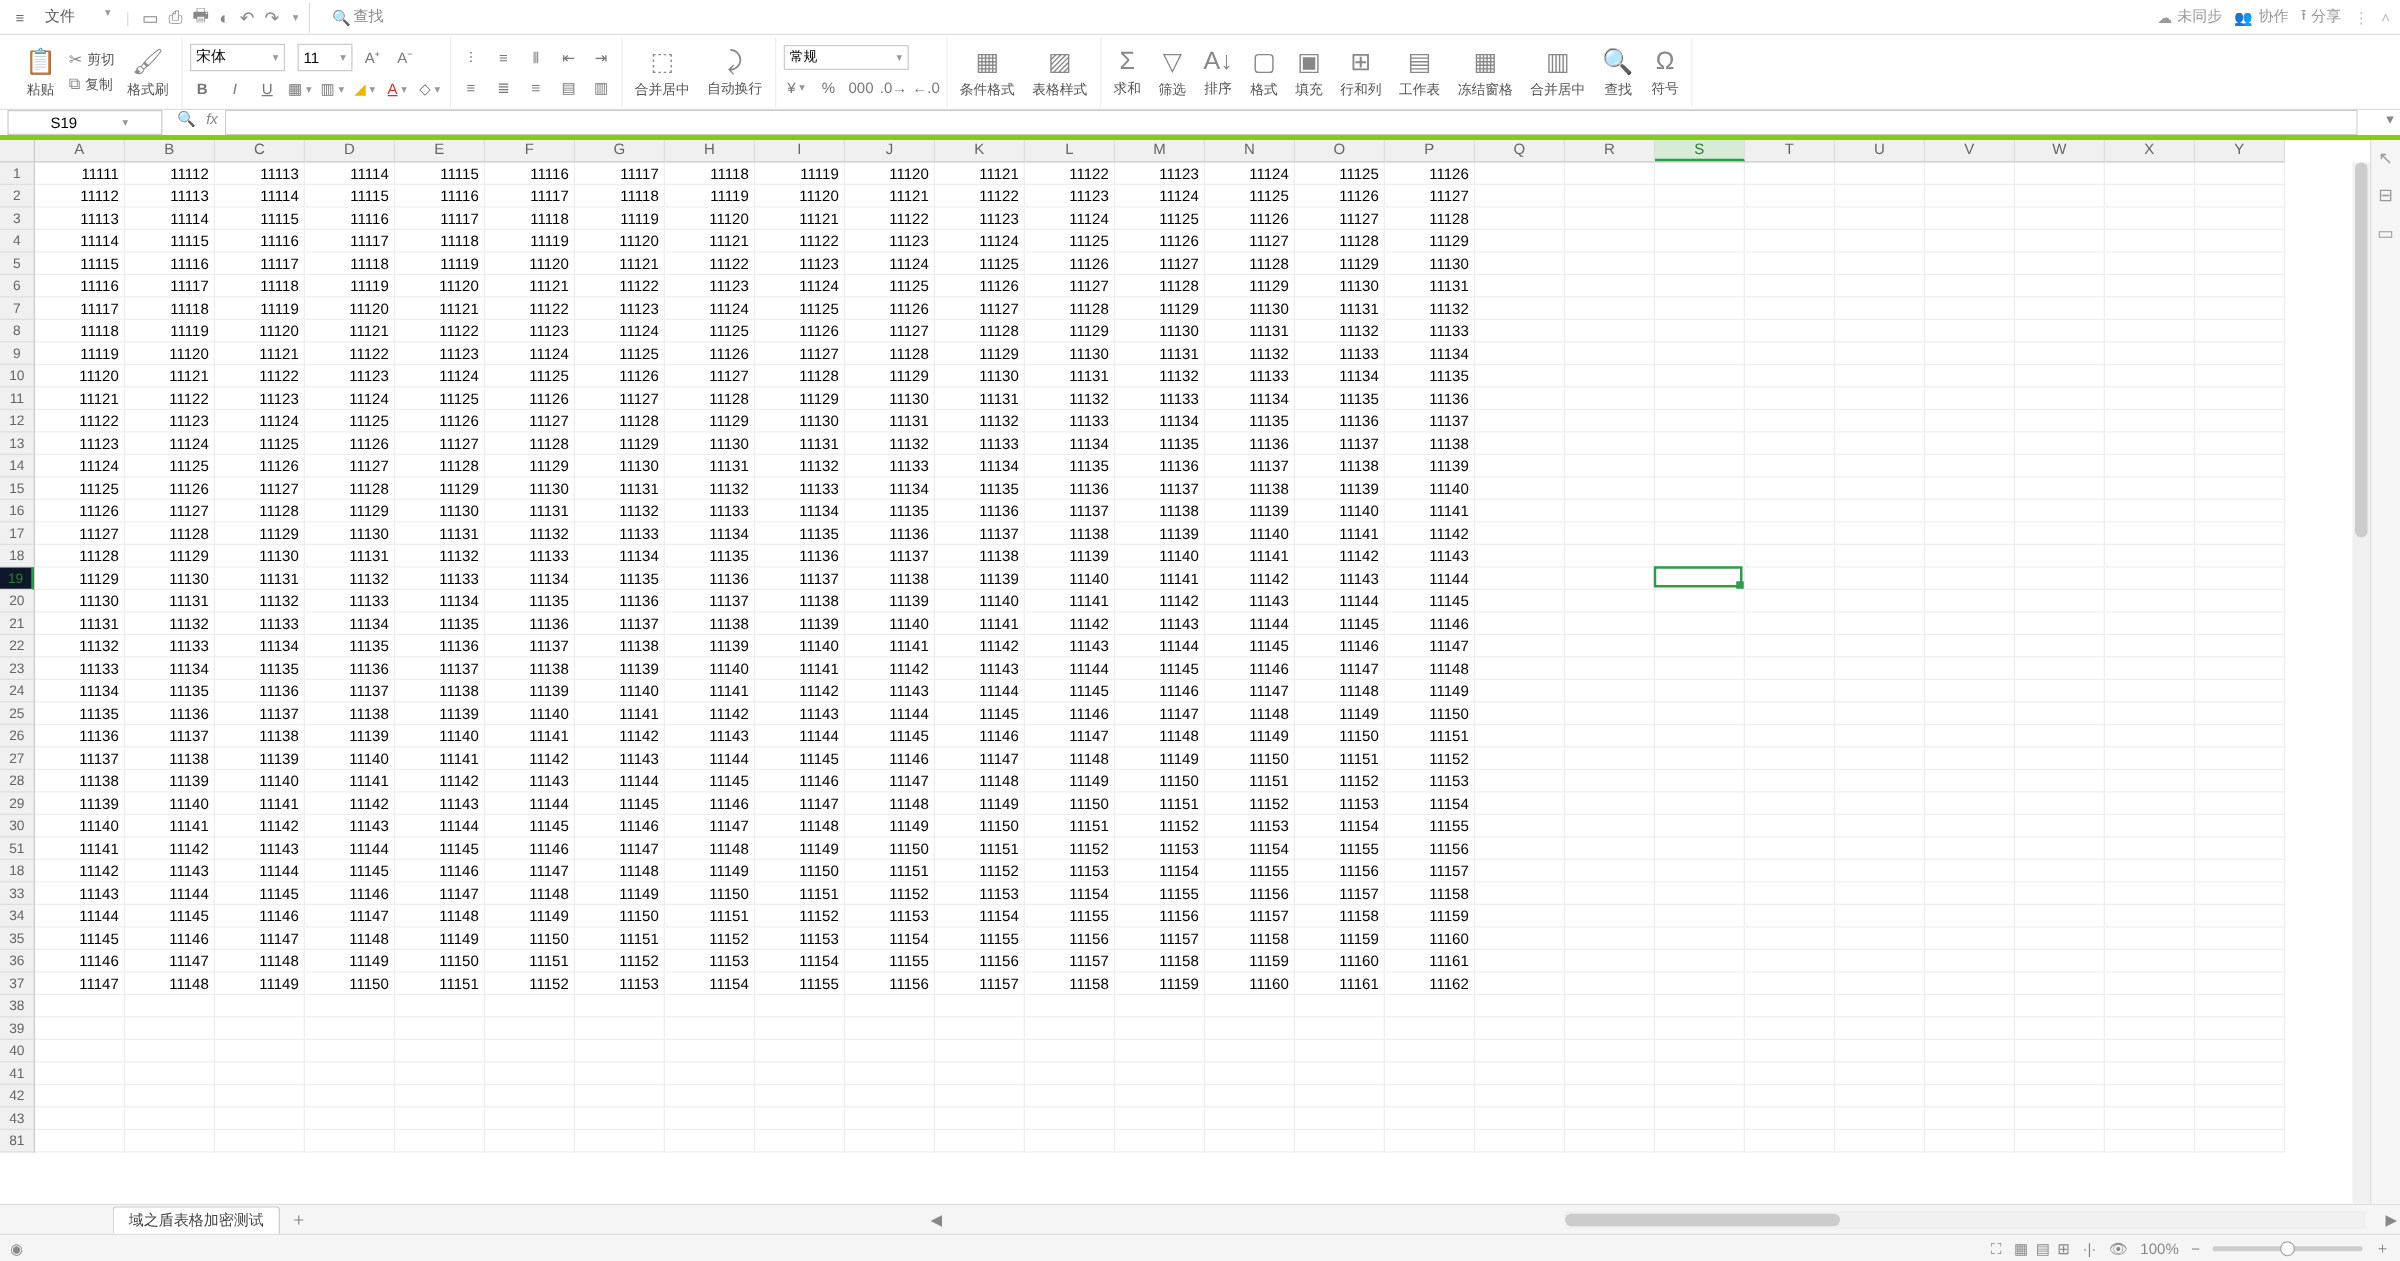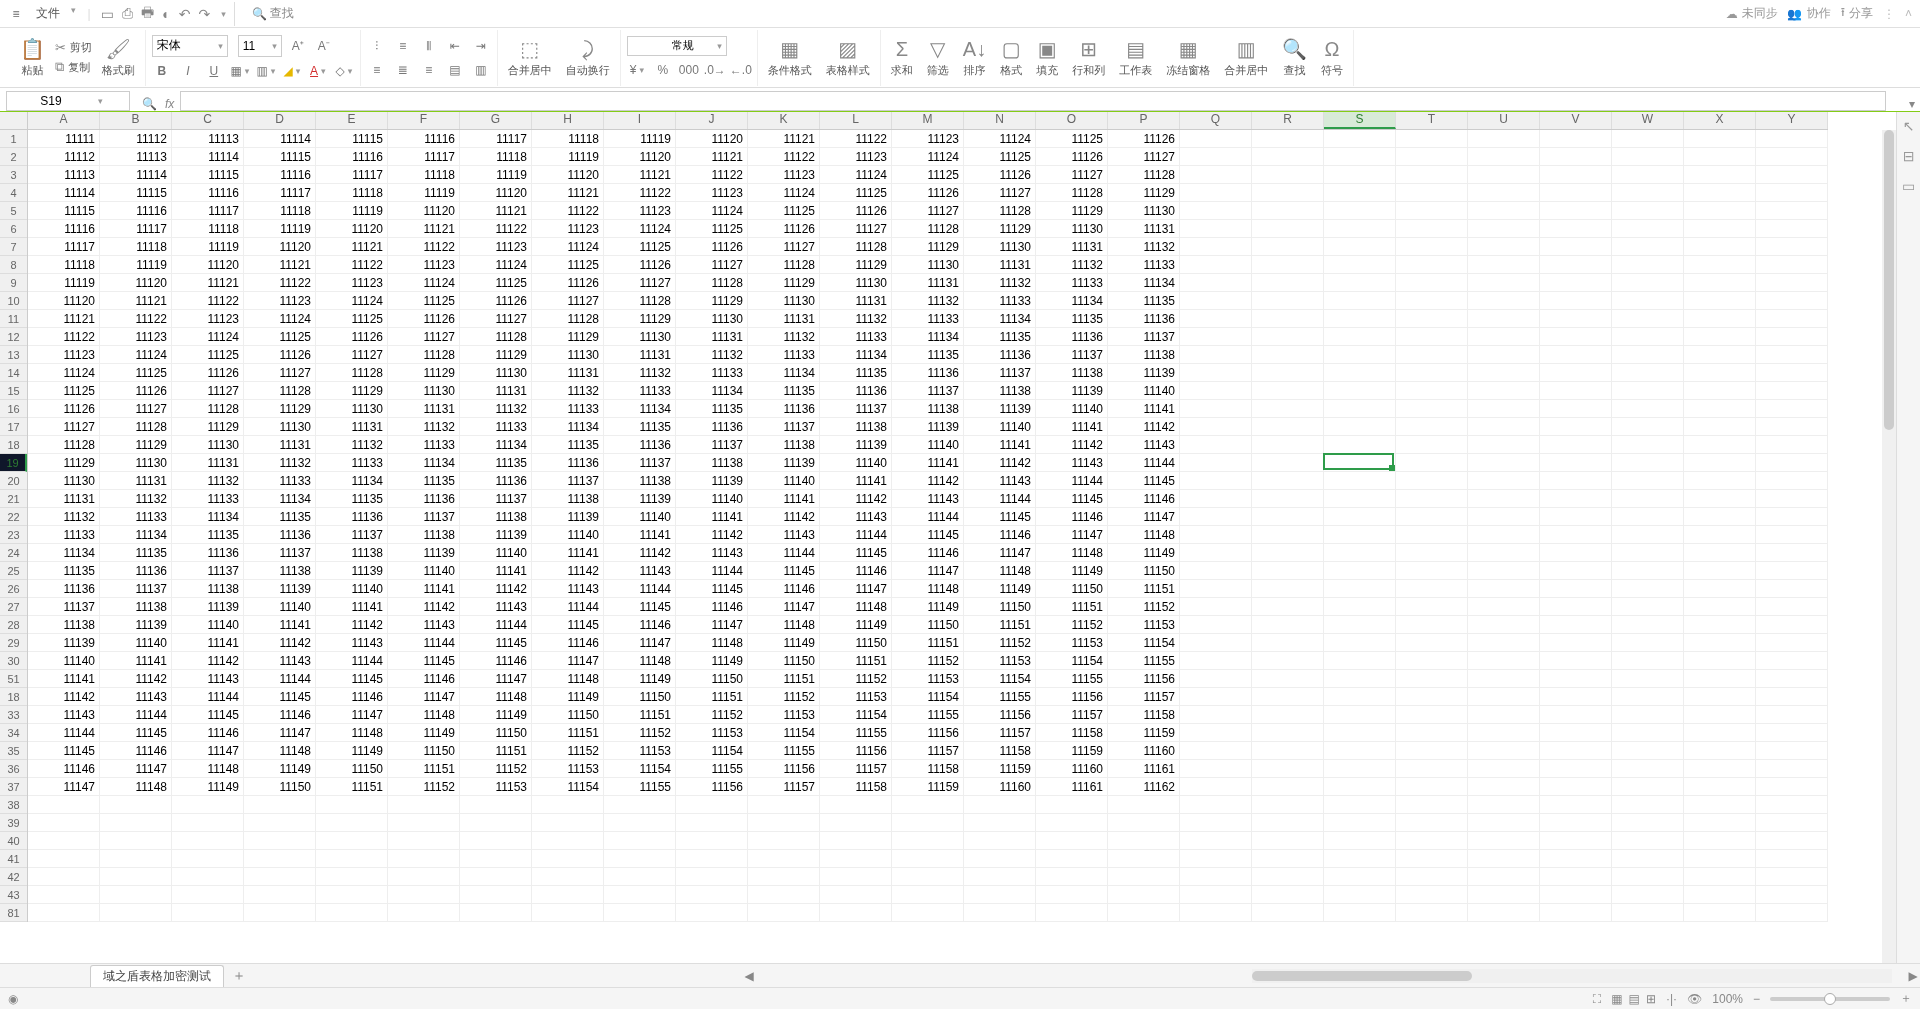--- a/index.html
+++ b/index.html
@@ -3,21 +3,21 @@
 <meta charset="utf-8">
 <style>
 * { margin: 0; padding: 0; box-sizing: border-box; font-family: "Microsoft YaHei", Arial, sans-serif; }
 body { background: #f5f5f5; width: 1920px; height: 1009px; overflow: hidden; font-size: 12px; color: #333; }
 
 
 .menubar { height: 28px; background: #fff; display: flex; align-items: center; padding: 0 8px; border-bottom: 1px solid #e0e0e0; }
 .menubar-left { display: flex; align-items: center; gap: 6px; }
 .menubar-right { display: flex; align-items: center; gap: 10px; margin-left: auto; color: #666; }
 .menu-icon { width: 16px; height: 16px; display: inline-flex; align-items: center; justify-content: center; color: #666; }
-.file-btn { display: flex; align-items: flex-start; gap: 8px; padding: 2px 6px; color: #555; cursor: pointer; }
+.file-btn { display: flex; align-items: flex-start; gap: 21px; padding: 2px 6px; color: #555; cursor: pointer; }
 .qat-group { display: flex; align-items: center; gap: 8px; margin-left: 4px; padding-right: 8px; border-right: 1px solid #ddd; }
 .qat-icon { color: #888; cursor: pointer; font-size: 14px; }
 .tabs { display: flex; align-items: center; gap: 18px; margin-left: 8px; }
 .tab { color: #666; cursor: pointer; padding: 2px 2px; }
 .tab.active { background: #2e9c4a; color: #fff; padding: 2px 10px; border-radius: 10px; }
 .search-box { display: flex; align-items: center; gap: 2px; margin-left: 12px; color: #888; }
 .sync-chip { display: flex; align-items: center; gap: 4px; color: #999; }
 
 
 .ribbon { height: 60px; background: #fff; display: flex; align-items: center; padding: 0 10px; border-bottom: 1px solid #ddd; }
@@ -28,24 +28,24 @@
 .rib-col { display: flex; flex-direction: column; gap: 4px; }
 .rib-sml { display: flex; align-items: center; gap: 4px; color: #555; font-size: 11px; cursor: pointer; }
 .rib-sml .ic { font-size: 13px; color: #888; }
 .font-box, .size-box { border: 1px solid #ccc; height: 22px; display: flex; align-items: center; padding: 0 4px; background: #fff; }
 .font-box { width: 76px; }
 .size-box { width: 44px; margin-left: 4px; }
 .font-box input, .size-box input { border: none; outline: none; width: 100%; font-size: 12px; }
 .dd { color: #999; font-size: 9px; margin-left: 3px; }
 .icon-btn { width: 20px; height: 20px; display: inline-flex; align-items: center; justify-content: center; color: #777; cursor: pointer; }
 .num-combo { border: 1px solid #ccc; width: 100px; height: 20px; display:flex; align-items:center; padding:0 4px; background:#fff;}
-.num-combo input { border:none; outline:none; width:100%; font-size:11px;margin-left:40px;}
-
-
-.fx-row { height: 24px; background: #fff; display: flex; align-items: flex-end; border-bottom: 1px solid #84cc16; }
+.num-combo input { border:none; outline:none; width:100%; font-size:11px;}
+
+
+.fx-row { height: 24px; background: #fff; display: flex; align-items: flex-start; border-bottom: 4px solid #84cc16; }
 .name-box { width: 124px; border: 1px solid #ccc; margin: 0 6px; height: 20px; display: flex; align-items: center; }
 .name-box input { border:none; outline:none; width: 88px; text-align:center; font-size:12px; }
 .fx-icons { display:flex; align-items:center; gap:8px; padding:0 6px; color:#888; }
 .formula-input { flex:1; border:1px solid #ccc; height:20px; margin-right:18px; background:#fff; }
 .formula-input input { border:none; outline:none; width:100%; height:100%; padding:0 6px; font-size:12px; }
 .fx-toggle { width:16px; color:#888; text-align:center; cursor:pointer;}
 
 
 .grid-wrap { position: relative; background: #fff; height: calc(1009px - 28px - 60px - 24px - 24px - 22px); display:flex; }
 .grid-main { flex:1; overflow:hidden; position:relative; }

